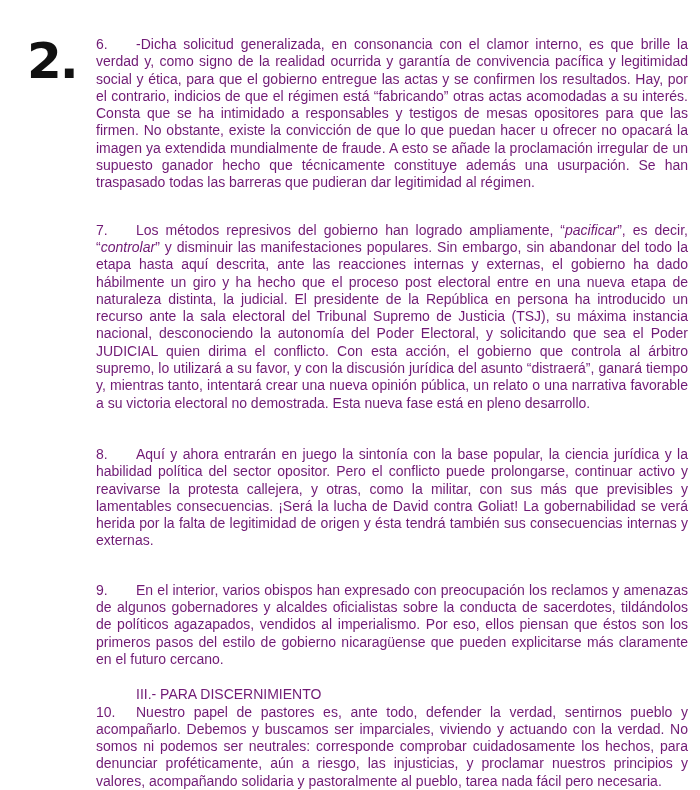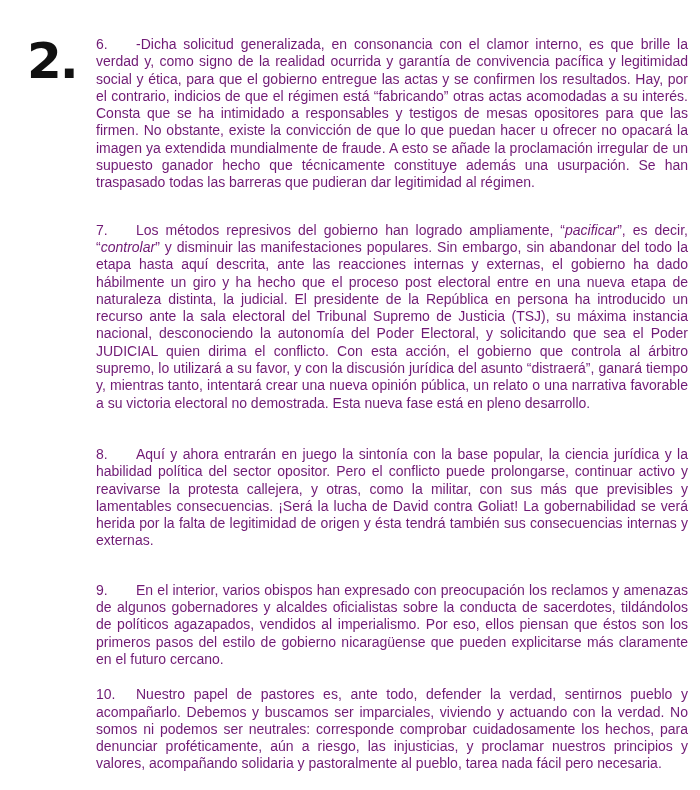--- a/index.html
+++ b/index.html
@@ -47,19 +47,20 @@
   </p>
 
   <div class="gap3"></div>
 
   <p class="para last-line">
     <span class="num">9.</span><span>En el interior, varios obispos han expresado con preocupación los reclamos y amenazas de algunos gobernadores y alcaldes oficialistas sobre la conducta de sacerdotes, tildándolos de políticos agazapados, vendidos al imperialismo. Por eso, ellos piensan que éstos son los primeros pasos del estilo de gobierno nicaragüense que pueden explicitarse más claramente en el futuro cercano.</span>
   </p>
 
   <div class="gap4"></div>
 
+  <p class="heading">III.- PARA DISCERNIMIENTO</p>
 
   <p class="para last-line">
     <span class="num">10.</span><span>Nuestro papel de pastores es, ante todo, defender la verdad, sentirnos pueblo y acompañarlo. Debemos y buscamos ser imparciales, viviendo y actuando con la verdad. No somos ni podemos ser neutrales: corresponde comprobar cuidadosamente los hechos, para denunciar proféticamente, aún a riesgo, las injusticias, y proclamar nuestros principios y valores, acompañando solidaria y pastoralmente al pueblo, tarea nada fácil pero necesaria.</span>
   </p>
 
 
 </div>
 
 </body></html>

